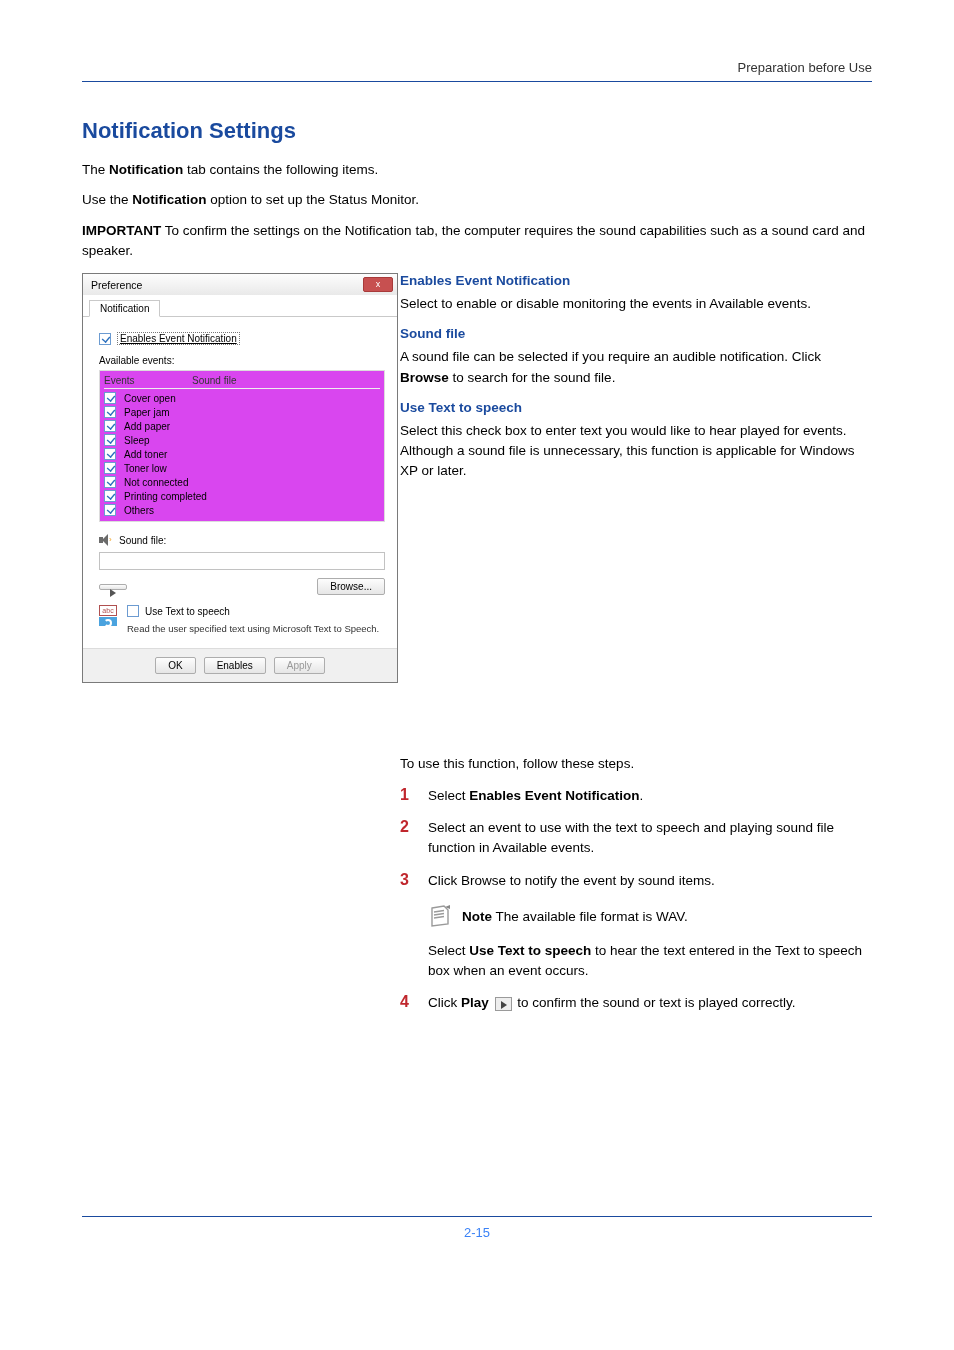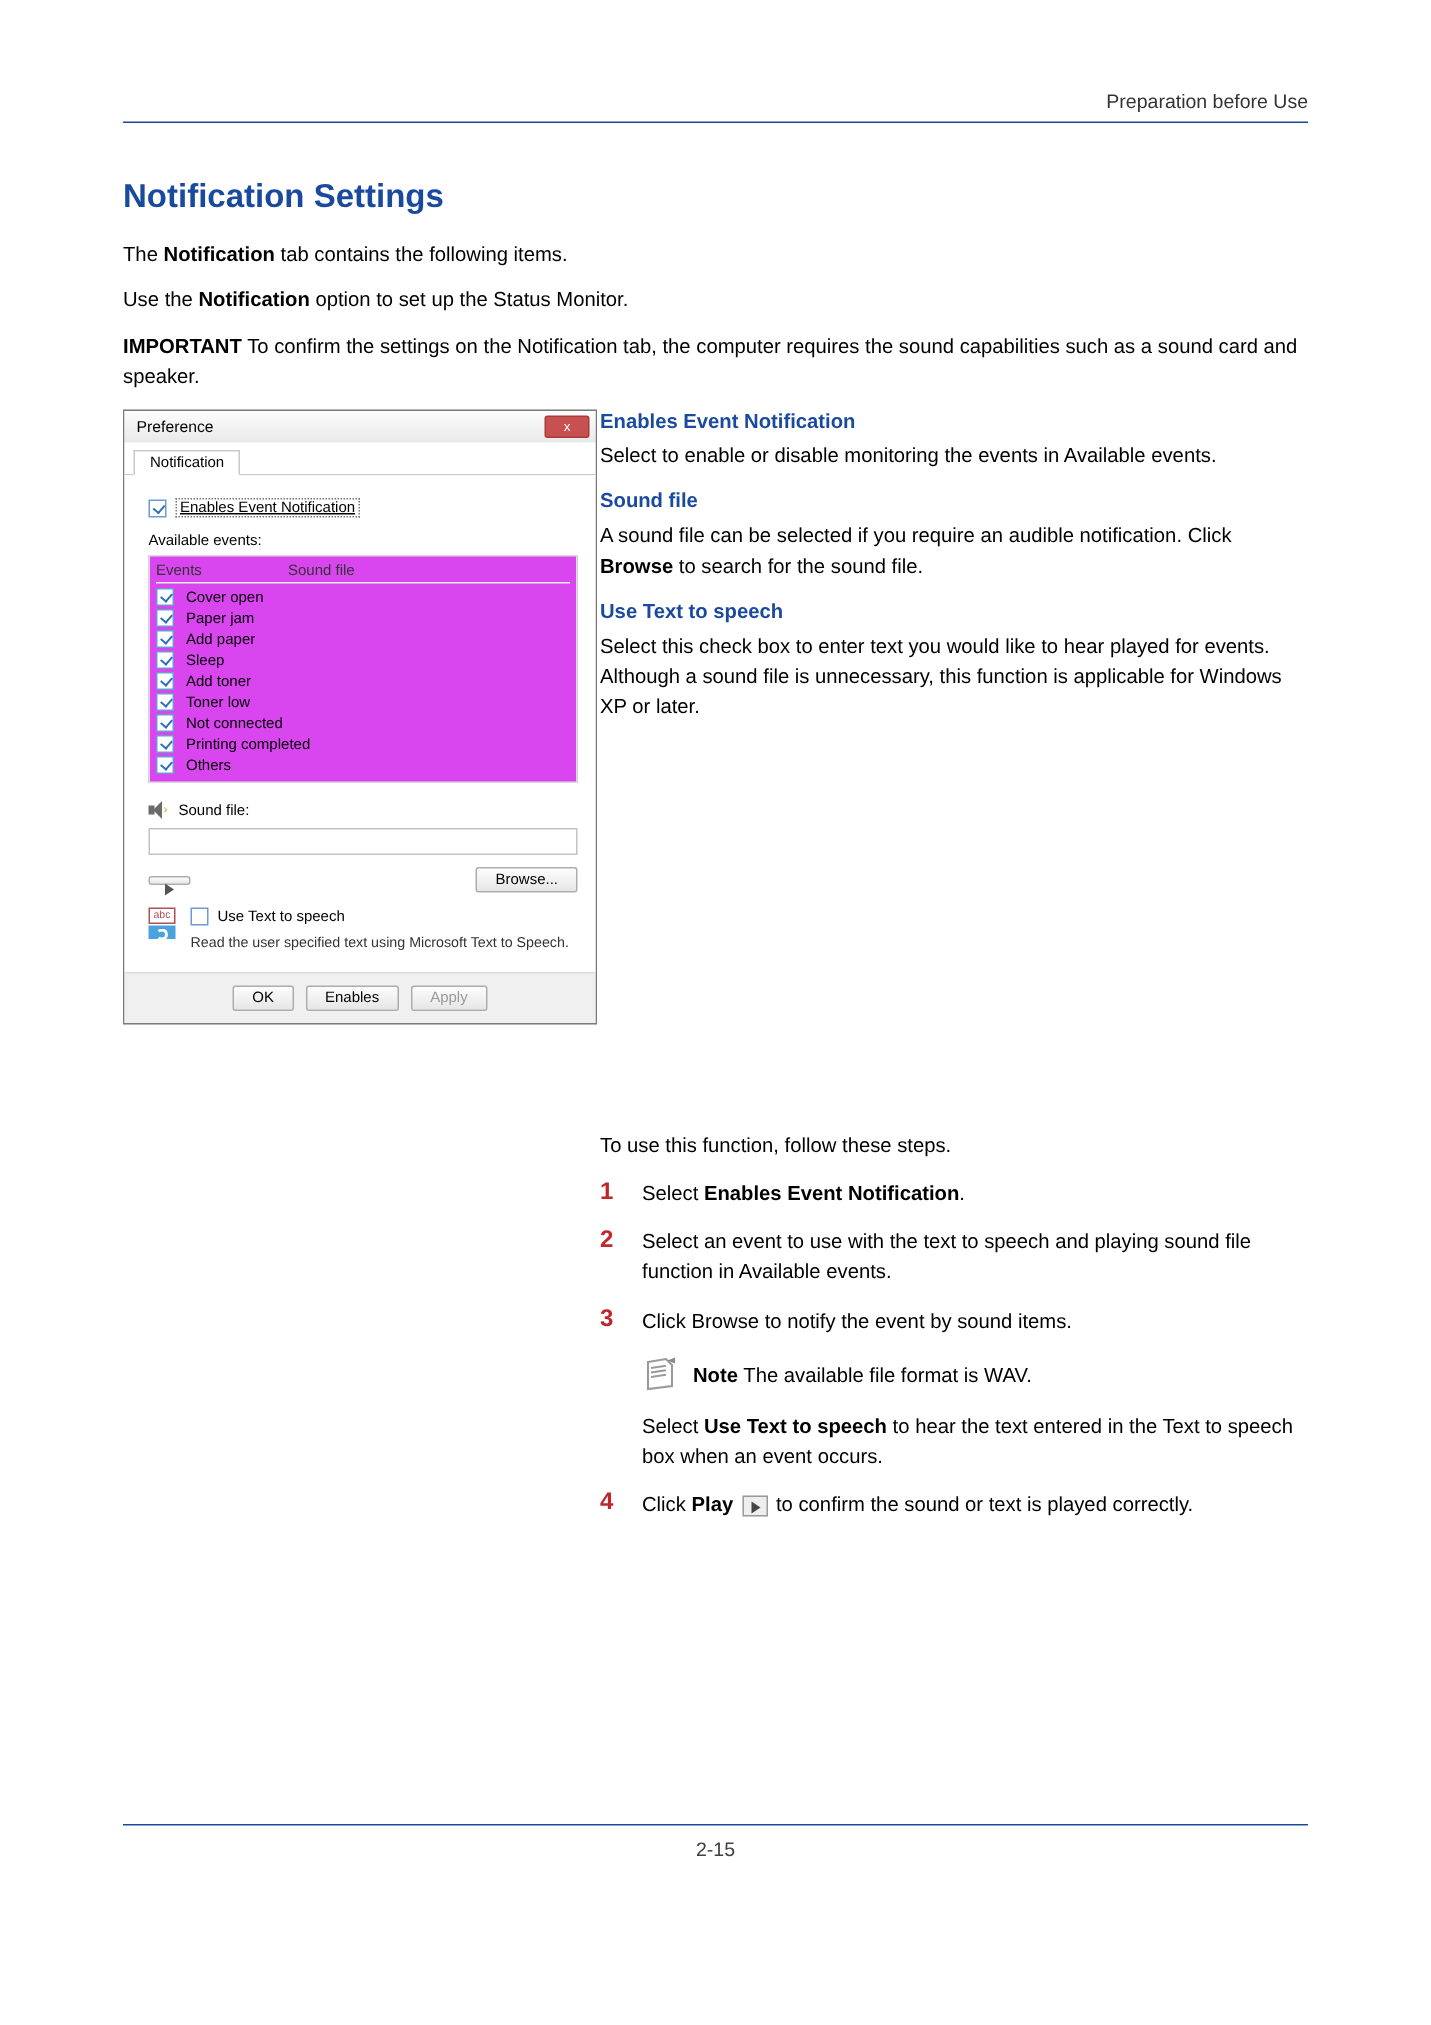--- a/index.html
+++ b/index.html
@@ -66,21 +66,21 @@
   .play-icon::after {
     content: ""; position: absolute; left: 5px; top: 3px;
     width: 0; height: 0; border-top: 4px solid transparent;
     border-bottom: 4px solid transparent; border-left: 6px solid #444;
   }
   .footer {
     border-top: 1px solid #1a4a9e;
     padding-top: 8px;
     text-align: center;
     font-size: 13px;
-    color: #404040;
+    color: #3b82f6;
     position: absolute;
     bottom: 40px;
     left: 82px; right: 82px;
   }
 
   
   .win {
     width: 316px;
     border: 1px solid #7a7a7a;
     background: #f0f0f0;

